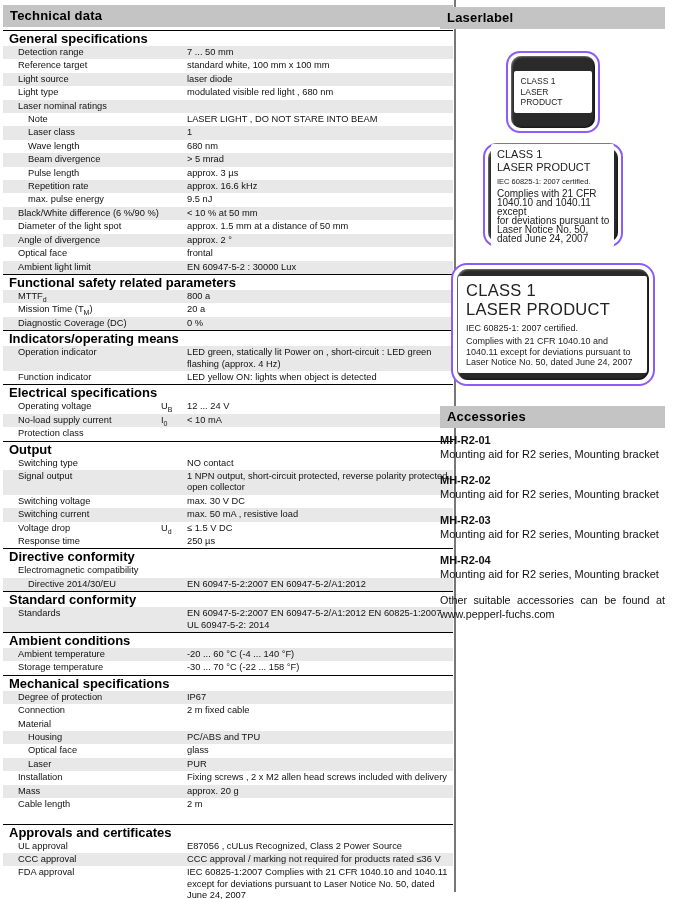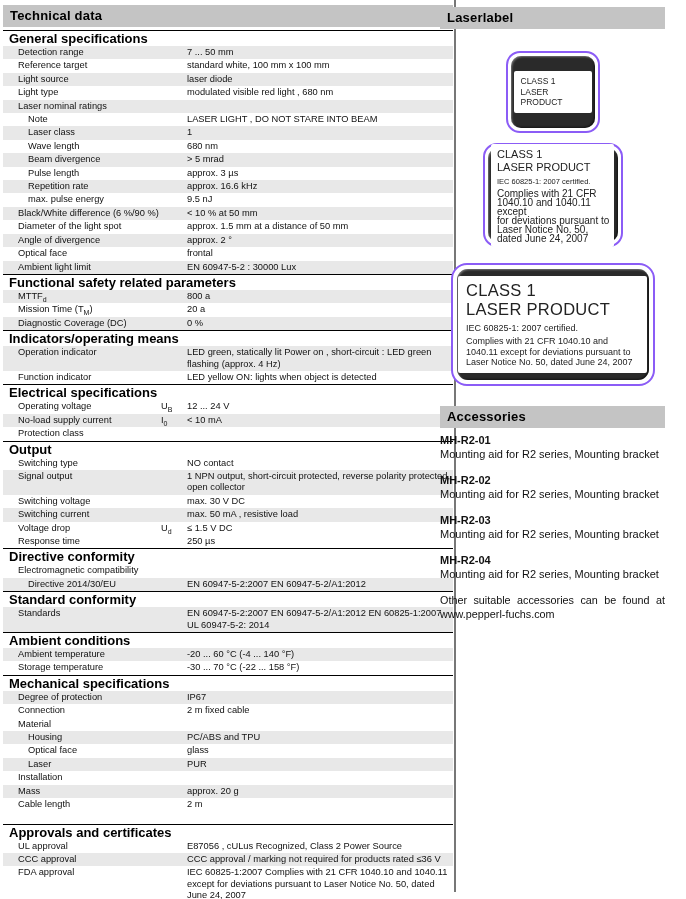--- a/index.html
+++ b/index.html
@@ -281,20 +281,21 @@
           <div class="c-value">glass</div>
         </div>
         <div class="row shaded">
           <div class="c-label ind2">Laser</div>
           <div class="c-sym"></div>
           <div class="c-value">PUR</div>
         </div>
         <div class="row">
           <div class="c-label ind1">Installation</div>
           <div class="c-sym"></div>
+          <div class="c-value">Fixing screws , 2 x M2 allen head screws included with delivery</div>
         </div>
         <div class="row shaded">
           <div class="c-label ind1">Mass</div>
           <div class="c-sym"></div>
           <div class="c-value">approx. 20 g</div>
         </div>
         <div class="row">
           <div class="c-label ind1">Cable length</div>
           <div class="c-sym"></div>
           <div class="c-value">2 m</div>

